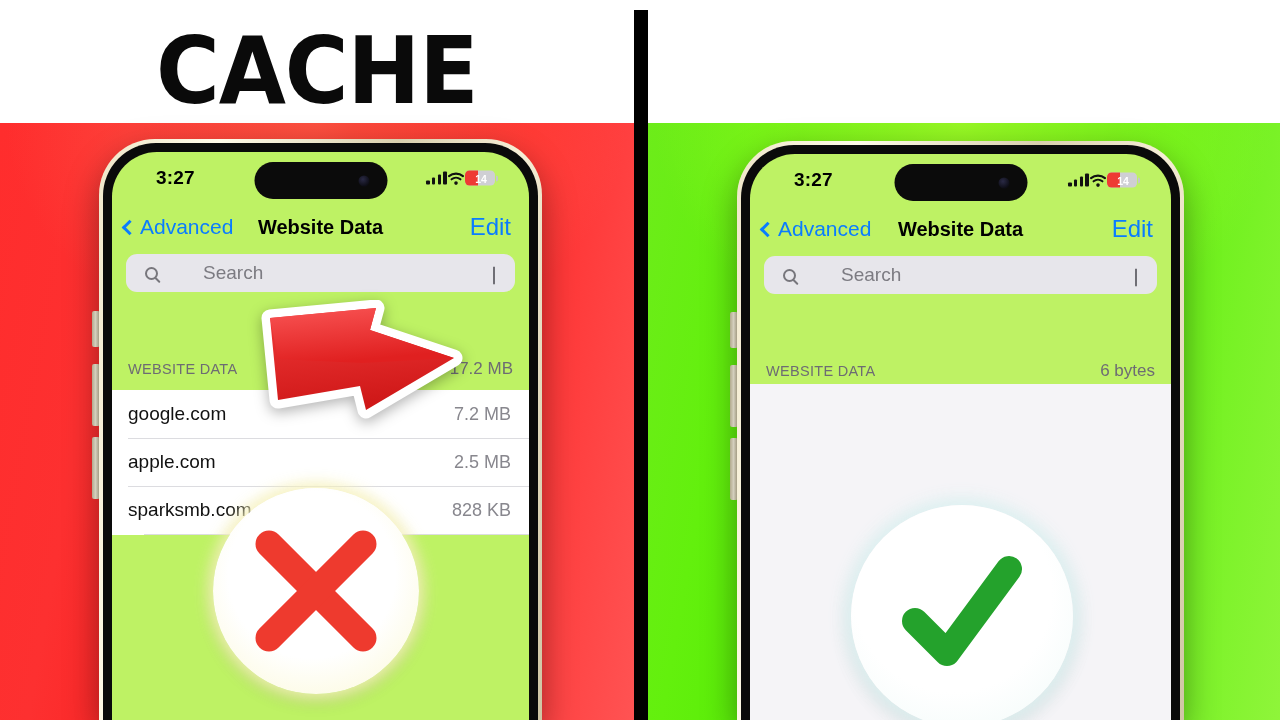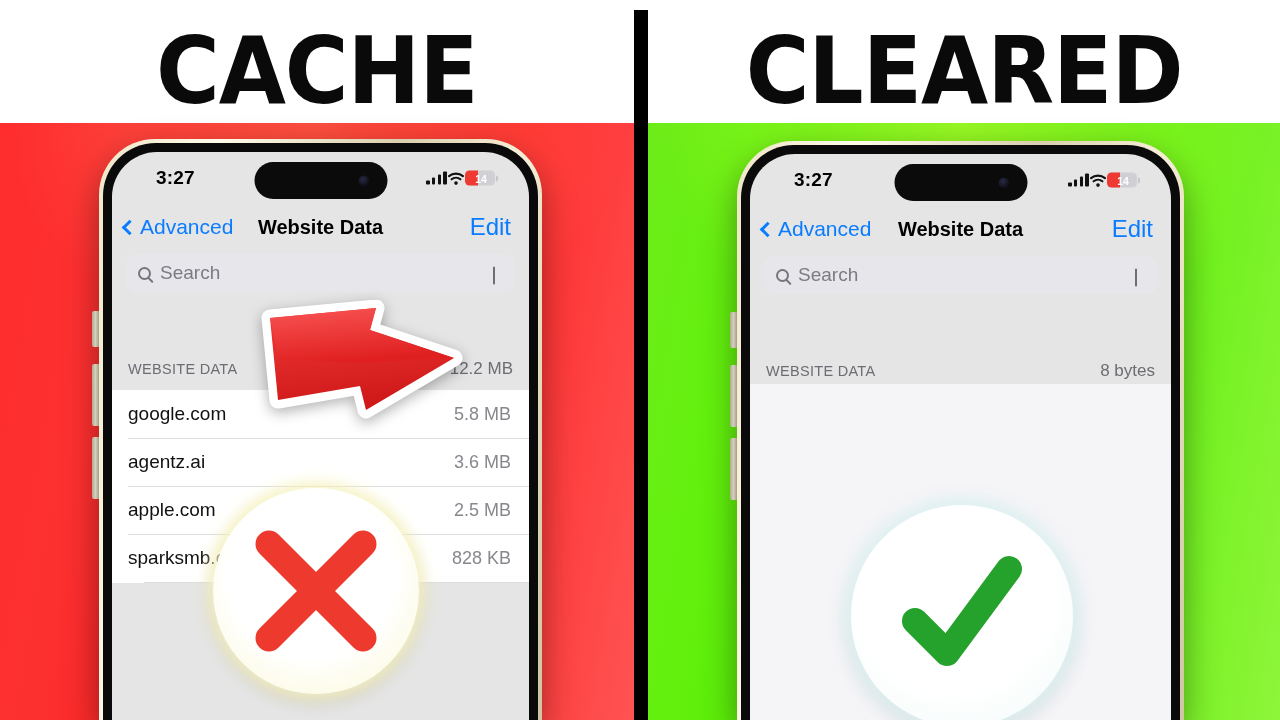--- a/index.html
+++ b/index.html
@@ -35,21 +35,21 @@
     height:597px; background:#000; z-index:25; }
 
   
   .phone { position:absolute; border-radius:56px 56px 0 0;
     background:linear-gradient(100deg,#efe6c9 0%,#fffbe9 22%,#d9cfae 55%,#f6eed6 78%,#cfc5a4 100%);
     padding:4px 4px 0 4px; z-index:10;
     box-shadow:0 14px 34px rgba(0,0,0,.38); }
   .phone-black { width:100%; height:100%; border-radius:53px 53px 0 0;
     background:#0a0a0a; padding:9px 9px 0 9px; }
   .screen { position:relative; width:100%; height:100%;
-    border-radius:45px 45px 0 0; overflow:hidden; background:#e5e5e5; }
+    border-radius:45px 45px 0 0; overflow:hidden; background:#bef264; }
 
   .phone-l { left:99px; top:139px; width:443px; height:581px; }
   .phone-r { left:737px; top:141px; width:447px; height:579px; }
 
   
   .side-btn { position:absolute; border-radius:2px;
     background:linear-gradient(90deg,#cdc3a2,#fdf7e2 45%,#bcb391);
     z-index:9; }
 
   
@@ -86,21 +86,21 @@
   .chev { width:11px; height:11px; border-left:3.4px solid #0a7cff;
     border-bottom:3.4px solid #0a7cff; transform:rotate(45deg); margin-right:1px; }
   .nav-title { position:absolute; left:50%; top:50%;
     transform:translate(-50%,-50%); font-size:20px; font-weight:bold; color:#000; }
   .nav-edit { position:absolute; right:18px; top:50%; transform:translateY(-50%);
     color:#0a7cff; font-size:24px; }
 
   
   .searchwrap { padding:4px 14px 12px 14px; }
   .searchbar { position:relative; height:38px; border-radius:11px;
-    background:#e7e6eb; display:flex; align-items:center; padding:0 12px; }
+    background:#e7e6eb; display:flex; align-items:center; padding:0 19px;gap:36px; }
   .mag { width:13px; height:13px; border:2px solid #77767c; border-radius:50%;
     position:relative; flex:none; }
   .mag::after { content:""; position:absolute; right:-5px; bottom:-3px;
     width:7px; height:2px; background:#77767c; transform:rotate(45deg);
     border-radius:1px; }
   .search-ph { margin-left:9px; font-size:19px; color:#7c7b82; }
   .mic { position:absolute; right:13px; top:50%; transform:translateY(-50%);
     width:9px; height:13px; }
   .mic-body { width:8px; height:9px; border-radius:4px; background:#6f6e75;
     margin:0 auto; }
@@ -195,31 +195,27 @@
             <span class="mag"></span>
             <span class="search-ph">Search</span>
             <span class="mic">
               <span class="mic-body"></span><span class="mic-base"></span>
             </span>
           </div>
         </div>
 
         <div class="sect">
           <span class="sect-label">WEBSITE DATA</span>
-          <span class="sect-value">12.2 MB</span>
+          <span class="sect-value">17.2 MB</span>
         </div>
 
         <div class="list" id="list-left">
             <div class="row">
               <span class="row-name">google.com</span>
-              <span class="row-size">5.8 MB</span>
-            </div>
-            <div class="row">
-              <span class="row-name">agentz.ai</span>
-              <span class="row-size">3.6 MB</span>
+              <span class="row-size">7.2 MB</span>
             </div>
             <div class="row">
               <span class="row-name">apple.com</span>
               <span class="row-size">2.5 MB</span>
             </div>
             <div class="row">
               <span class="row-name">sparksmb.com</span>
               <span class="row-size">828 KB</span>
             </div>
           </div>
@@ -274,21 +270,21 @@
             <span class="mag"></span>
             <span class="search-ph">Search</span>
             <span class="mic">
               <span class="mic-body"></span><span class="mic-base"></span>
             </span>
           </div>
         </div>
 
         <div class="sect">
           <span class="sect-label">WEBSITE DATA</span>
-          <span class="sect-value">8 bytes</span>
+          <span class="sect-value">6 bytes</span>
         </div>
 
         <div class="empty-body" id="list-right"></div>
       </div>
     </div>
   </div>
 
   <svg class="arrow-sticker" viewBox="0 0 215 122">
     <defs>
       <linearGradient id="agTop" x1="0" y1="0" x2="0.3" y2="1">
@@ -318,18 +314,15 @@
     <svg width="150" height="150" viewBox="0 0 150 150">
       <polyline points="28,80 60,112 122,28" fill="none" stroke="#24a22c" stroke-width="26" stroke-linecap="round" stroke-linejoin="round"></polyline>
     </svg>
   </div>
 
   <div class="banner">
     <div class="banner-half banner-left">
       <span class="banner-text">CACHE</span>
     </div>
     <div class="banner-divider"></div>
-    <div class="banner-half banner-right">
-      <span class="banner-text">CLEARED</span>
-    </div>
   </div>
 
 </div>
 
 </body></html>

